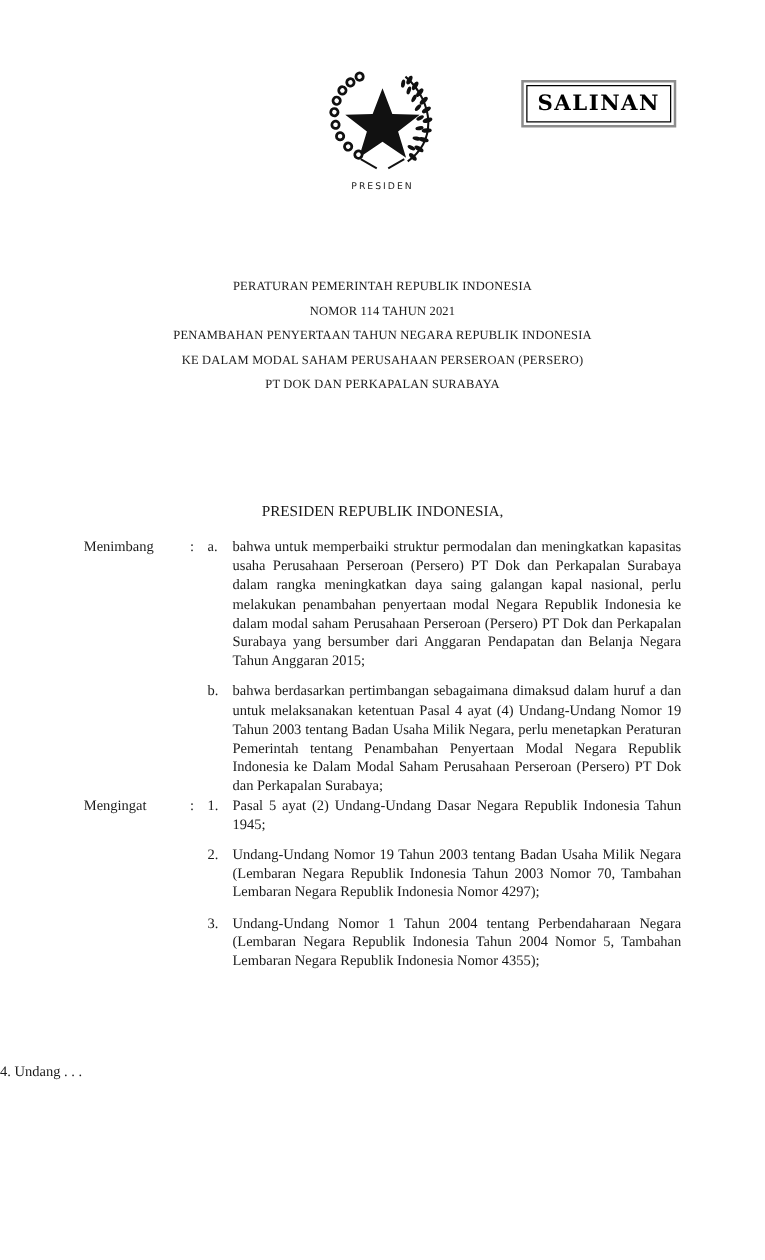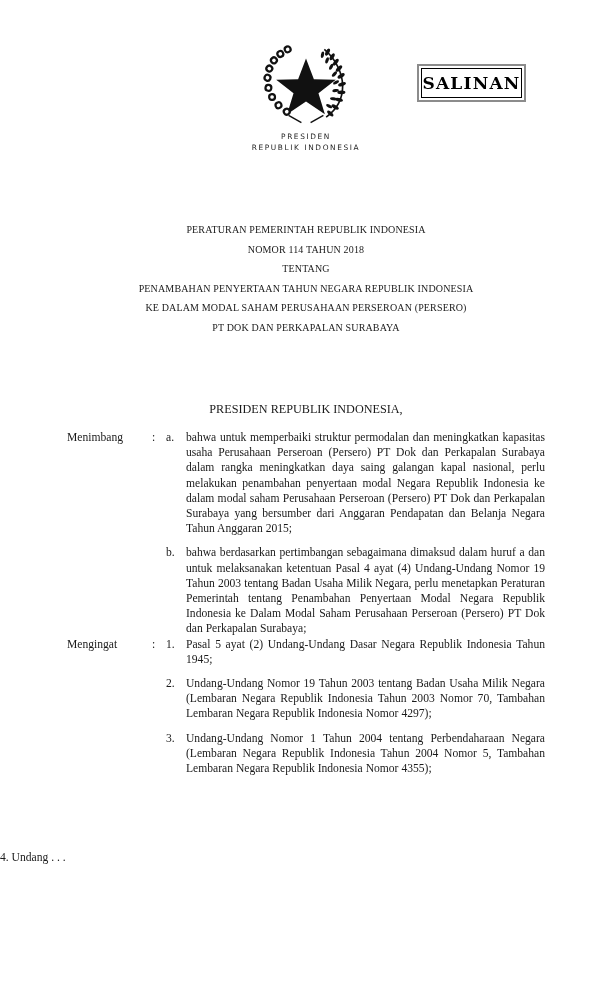--- a/index.html
+++ b/index.html
@@ -14,21 +14,21 @@
     background: #ffffff;
     overflow: hidden;
     font-family: "Liberation Serif", serif;
     color: #1a1a1a;
   }
 
   
   .header-band {
     position: absolute;
     left: 0;
-    top: 42px;
+    top: 54px;
     width: 522px;
     height: 120px;
     padding-left: 12px;
   }
   .emblem-wrap {
     position: absolute;
     left: 0;
     top: 0;
     width: 612px;
     text-align: center;
@@ -50,21 +50,21 @@
     line-height: 10.5px;
     color: #222;
   }
   .emblem-caption span { display: block; }
 
   
   .salinan-box {
     position: absolute;
     left: 417px;
     top: 64px;
-    width: 109px;
+    width: 124px;
     height: 38px;
     border: 2px solid #8c8c8c;
     background: #ffffff;
     box-sizing: border-box;
     padding: 2px;
   }
   .salinan-inner {
     width: 100%;
     height: 100%;
     border: 1.5px solid #000000;
@@ -252,34 +252,32 @@
                 <ellipse cx="75.2" cy="70" rx="1.7" ry="3.6" transform="rotate(118 75.2 70)"></ellipse>
               </g>
               <path d="M69,80 L55,88" stroke="#111111" stroke-width="1.6" fill="none"></path>
             </g>
           </g>
         </svg>
       </span>
     </div>
     <div class="emblem-caption">
       <span>PRESIDEN</span>
-      <span>REPUBLIK INDONESIA</span>
     </div>
   </div>
 
   <div class="salinan-box">
     <div class="salinan-inner">
       <span class="salinan-text">SALINAN</span>
     </div>
   </div>
 
   <div class="title-block">
     <div class="title-line">PERATURAN PEMERINTAH REPUBLIK INDONESIA</div>
-    <div class="title-line">NOMOR 114 TAHUN 2018</div>
-    <div class="title-line">TENTANG</div>
+    <div class="title-line">NOMOR 114 TAHUN 2021</div>
     <div class="title-line">PENAMBAHAN PENYERTAAN TAHUN NEGARA REPUBLIK INDONESIA</div>
     <div class="title-line">KE DALAM MODAL SAHAM PERUSAHAAN PERSEROAN (PERSERO)</div>
     <div class="title-line">PT DOK DAN PERKAPALAN SURABAYA</div>
   </div>
 
   <div class="authority">PRESIDEN REPUBLIK INDONESIA,</div>
 
   <div class="clauses">
 
     <div class="clause-block">

